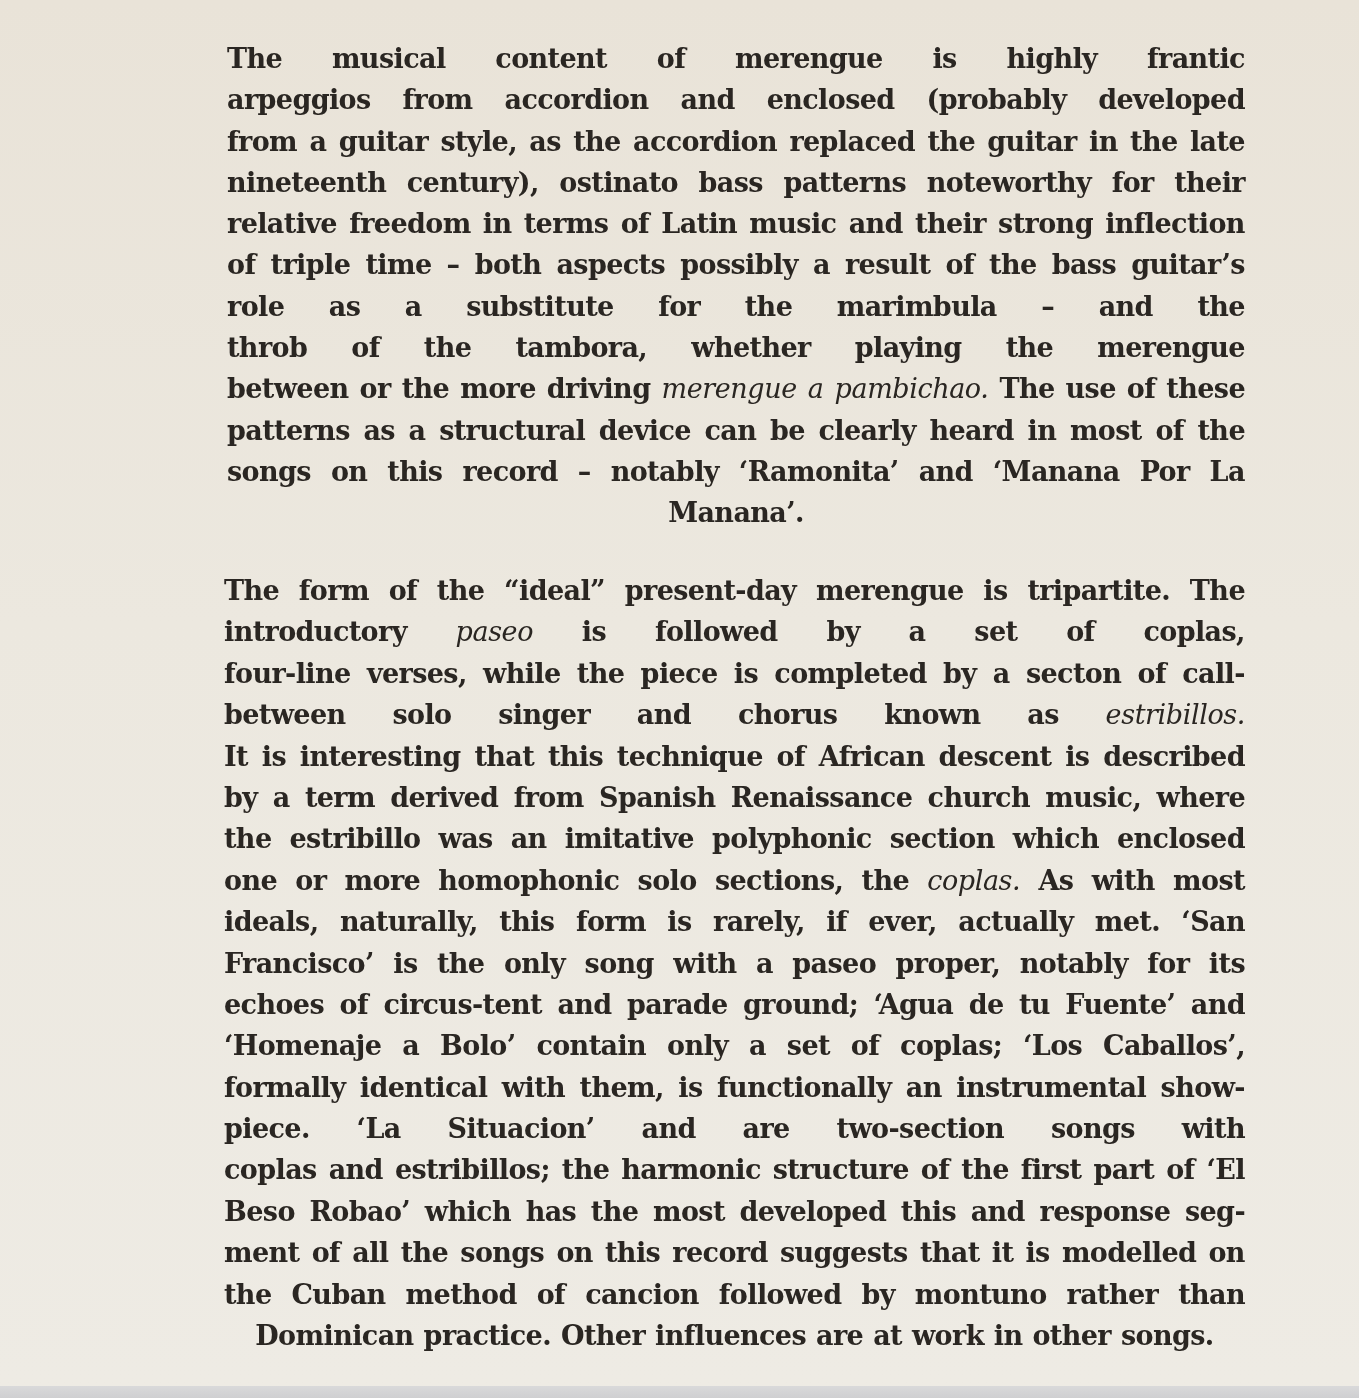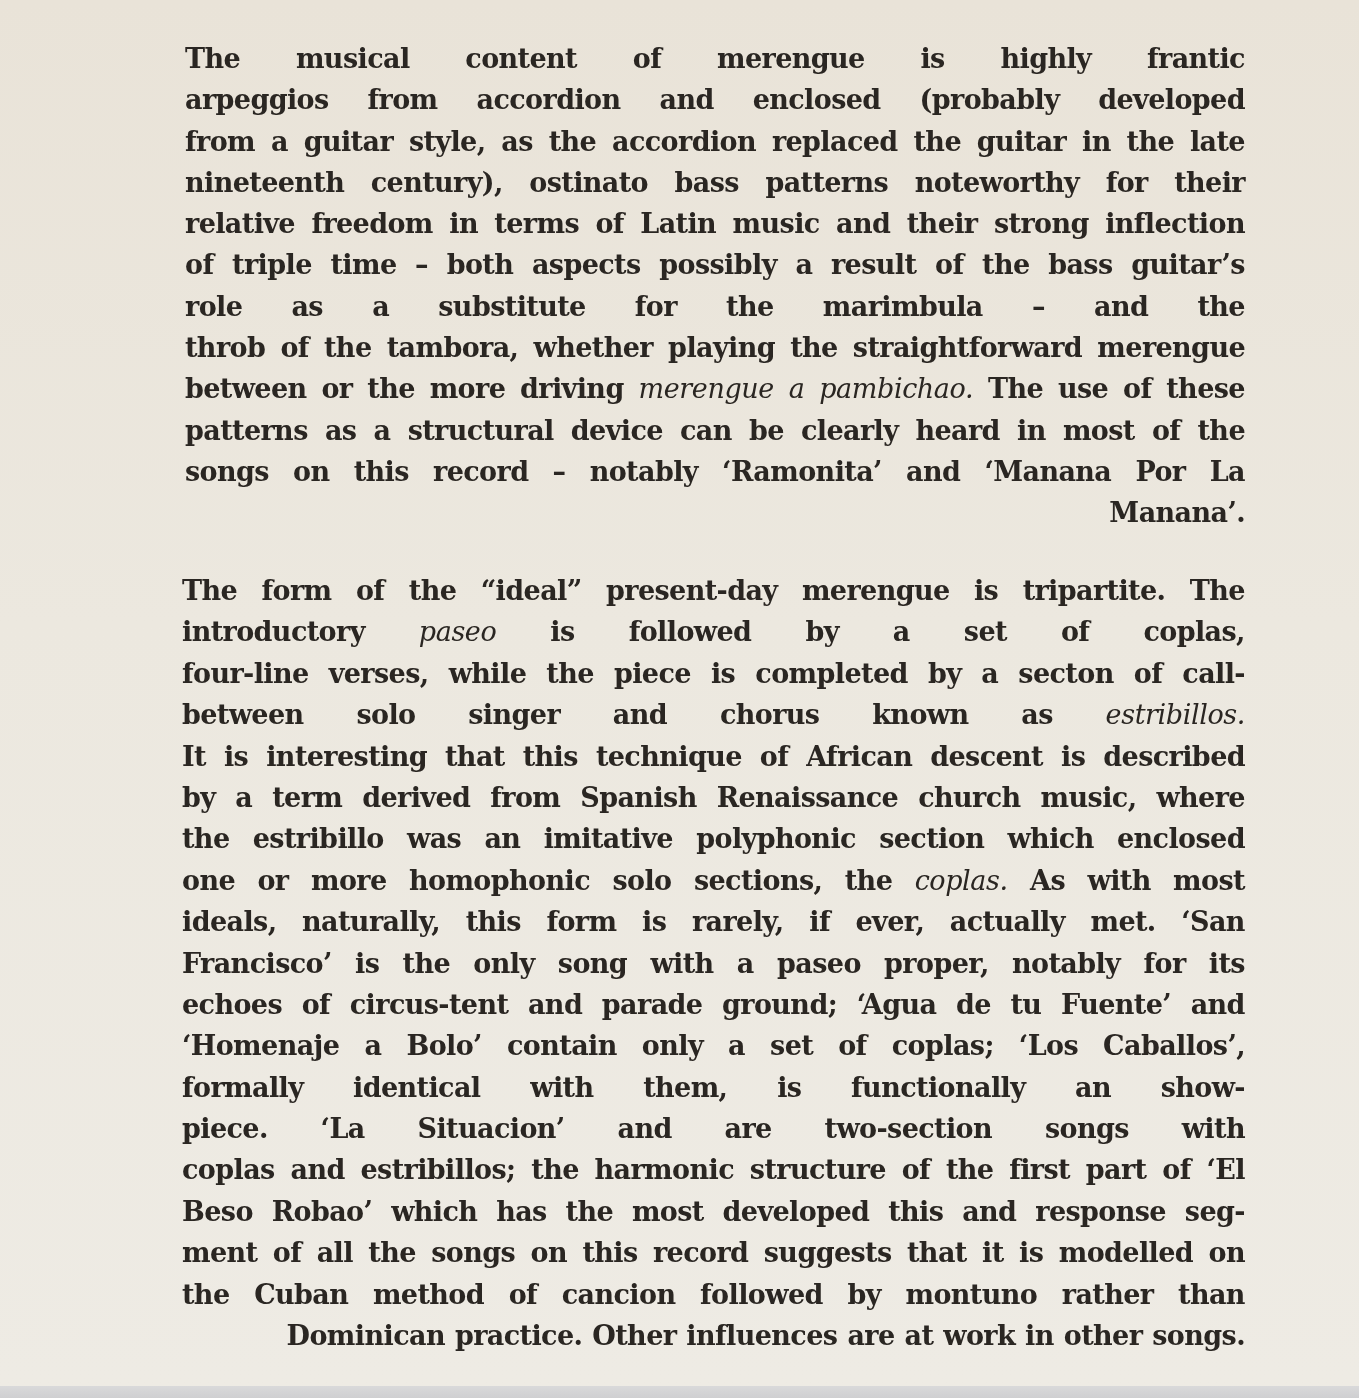--- a/index.html
+++ b/index.html
@@ -55,22 +55,23 @@
     .it {
       font-style: italic;
       font-weight: normal;
       font-family: "DejaVu Serif", "Liberation Serif", serif;
       letter-spacing: -0.4px;
     }
     
     .line {
       display: flex;
       justify-content: space-between;
-    }
-    .line.last { justify-content: flex-end; gap: 10px; }
+      margin-left: 42px;
+    }
+    .line.last { justify-content: center; gap: 10px; }
     .w { display: inline-block; }
   </style>
 </head>
 <body>
 
 <div class="page">
   <div class="column para-1">
       <div class="line">
         <span class="w">The</span>
         <span class="w">musical</span>
@@ -156,21 +157,20 @@
         <span class="w">the</span>
       </div>
       <div class="line">
         <span class="w">throb</span>
         <span class="w">of</span>
         <span class="w">the</span>
         <span class="w">tambora,</span>
         <span class="w">whether</span>
         <span class="w">playing</span>
         <span class="w">the</span>
-        <span class="w">straightforward</span>
         <span class="w">merengue</span>
       </div>
       <div class="line">
         <span class="w">between</span>
         <span class="w">or</span>
         <span class="w">the</span>
         <span class="w">more</span>
         <span class="w">driving</span>
         <span class="w it">merengue</span>
         <span class="w it">a</span>
@@ -363,20 +363,21 @@
         <span class="w">Caballos’,</span>
       </div>
       <div class="line">
         <span class="w">formally</span>
         <span class="w">identical</span>
         <span class="w">with</span>
         <span class="w">them,</span>
         <span class="w">is</span>
         <span class="w">functionally</span>
         <span class="w">an</span>
+        <span class="w">instrumental</span>
         <span class="w">show-</span>
       </div>
       <div class="line">
         <span class="w">piece.</span>
         <span class="w">‘La</span>
         <span class="w">Situacion’</span>
         <span class="w">and</span>
         <span class="w">are</span>
         <span class="w">two-section</span>
         <span class="w">songs</span>

